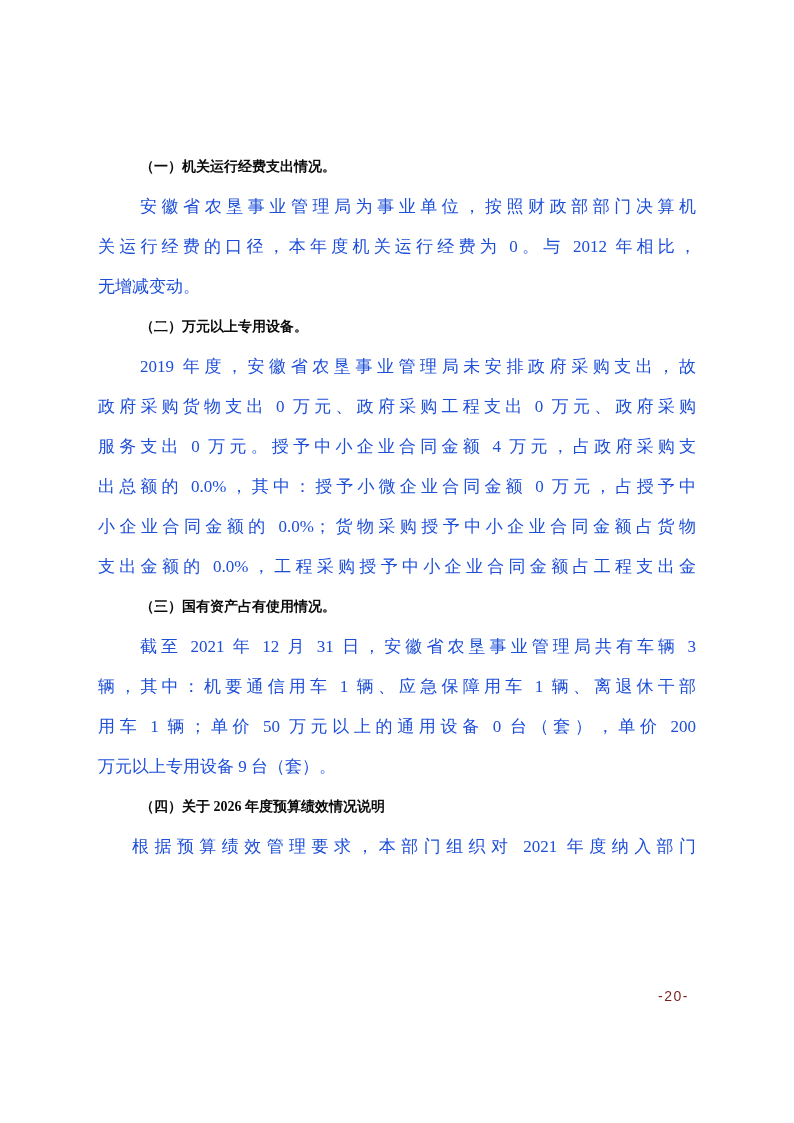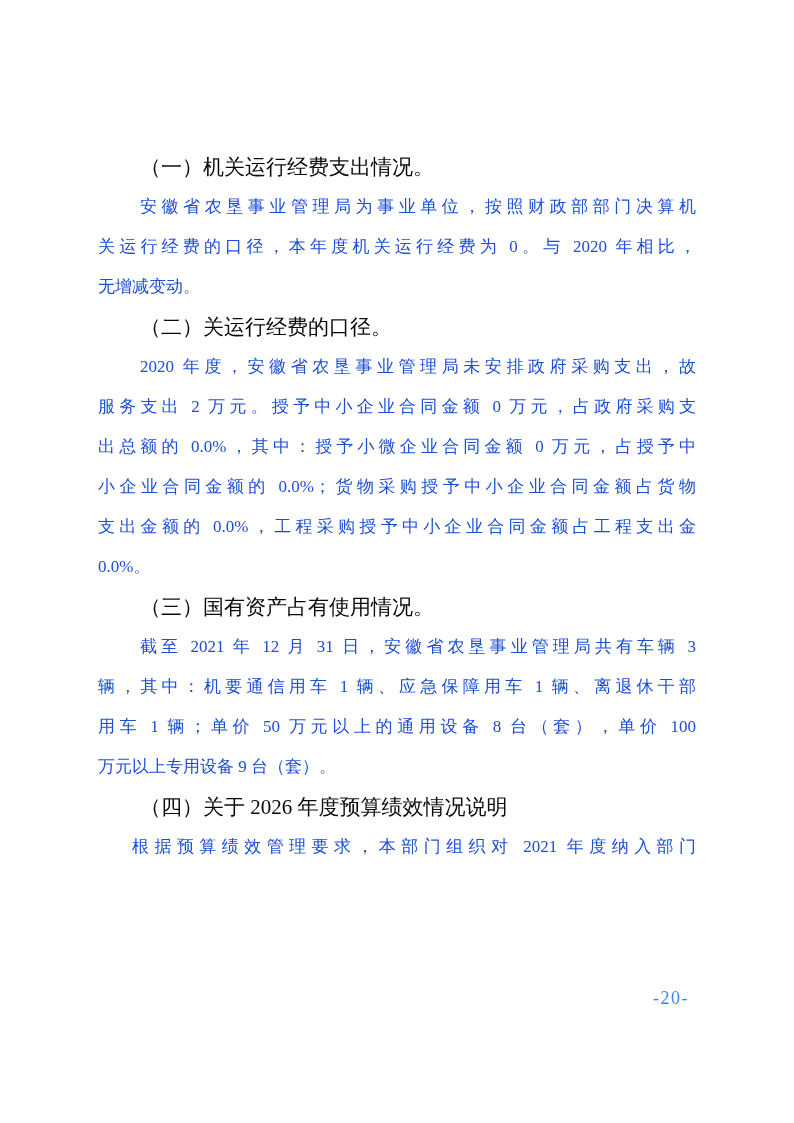--- a/index.html
+++ b/index.html
@@ -31,54 +31,54 @@
     font-size: 17px;
     color: #1d4ed8;
     overflow: hidden;
   }
   .line.fill {
     text-align: justify;
     text-align-last: justify;
     text-justify: inter-character;
   }
   .line.heading {
-    font-weight: normal;
-    font-size: 21px;
+    font-weight: bold;
+    font-size: 14px;
     color: #0a0a0a;
   }
   .ind-2 { text-indent: 42px; }
   .ind-17 { text-indent: 34px; }
   .pagenum {
     position: absolute;
     top: 988px;
     right: 105px;
-    font-size: 18px;
+    font-size: 14px;
     letter-spacing: 1.5px;
-    color: #3b82f6;
-    font-family: Liberation Serif, serif;
+    color: #7f1d1d;
+    font-family: Liberation Sans, sans-serif;
   }
 </style>
 </head>
 <body>
 
 <div class="page">
   <div class="content" id="doc-lines">
       <div class="line heading ind-2">（一）机关运行经费支出情况。</div>
       <div class="line fill ind-2">安徽省农垦事业管理局为事业单位，按照财政部部门决算机</div>
-      <div class="line fill">关运行经费的口径，本年度机关运行经费为 0。与 2020 年相比，</div>
+      <div class="line fill">关运行经费的口径，本年度机关运行经费为 0。与 2012 年相比，</div>
       <div class="line">无增减变动。</div>
-      <div class="line heading ind-2">（二）关运行经费的口径。</div>
-      <div class="line fill ind-2">2020 年度，安徽省农垦事业管理局未安排政府采购支出，故</div>
-      <div class="line fill">服务支出 2 万元。授予中小企业合同金额 0 万元，占政府采购支</div>
+      <div class="line heading ind-2">（二）万元以上专用设备。</div>
+      <div class="line fill ind-2">2019 年度，安徽省农垦事业管理局未安排政府采购支出，故</div>
+      <div class="line fill">政府采购货物支出 0 万元、政府采购工程支出 0 万元、政府采购</div>
+      <div class="line fill">服务支出 0 万元。授予中小企业合同金额 4 万元，占政府采购支</div>
       <div class="line fill">出总额的 0.0%，其中：授予小微企业合同金额 0 万元，占授予中</div>
       <div class="line fill">小企业合同金额的 0.0%；货物采购授予中小企业合同金额占货物</div>
       <div class="line fill">支出金额的 0.0%，工程采购授予中小企业合同金额占工程支出金</div>
-      <div class="line">0.0%。</div>
       <div class="line heading ind-2">（三）国有资产占有使用情况。</div>
       <div class="line fill ind-2">截至 2021 年 12 月 31 日，安徽省农垦事业管理局共有车辆 3</div>
       <div class="line fill">辆，其中：机要通信用车 1 辆、应急保障用车 1 辆、离退休干部</div>
-      <div class="line fill">用车 1 辆；单价 50 万元以上的通用设备 8 台（套），单价 100</div>
+      <div class="line fill">用车 1 辆；单价 50 万元以上的通用设备 0 台（套），单价 200</div>
       <div class="line">万元以上专用设备 9 台（套）。</div>
       <div class="line heading ind-2">（四）关于 2026 年度预算绩效情况说明</div>
       <div class="line fill ind-17">根据预算绩效管理要求，本部门组织对 2021 年度纳入部门</div>
     </div>
   <div class="pagenum">-20-</div>
 </div>
 
 </body></html>

